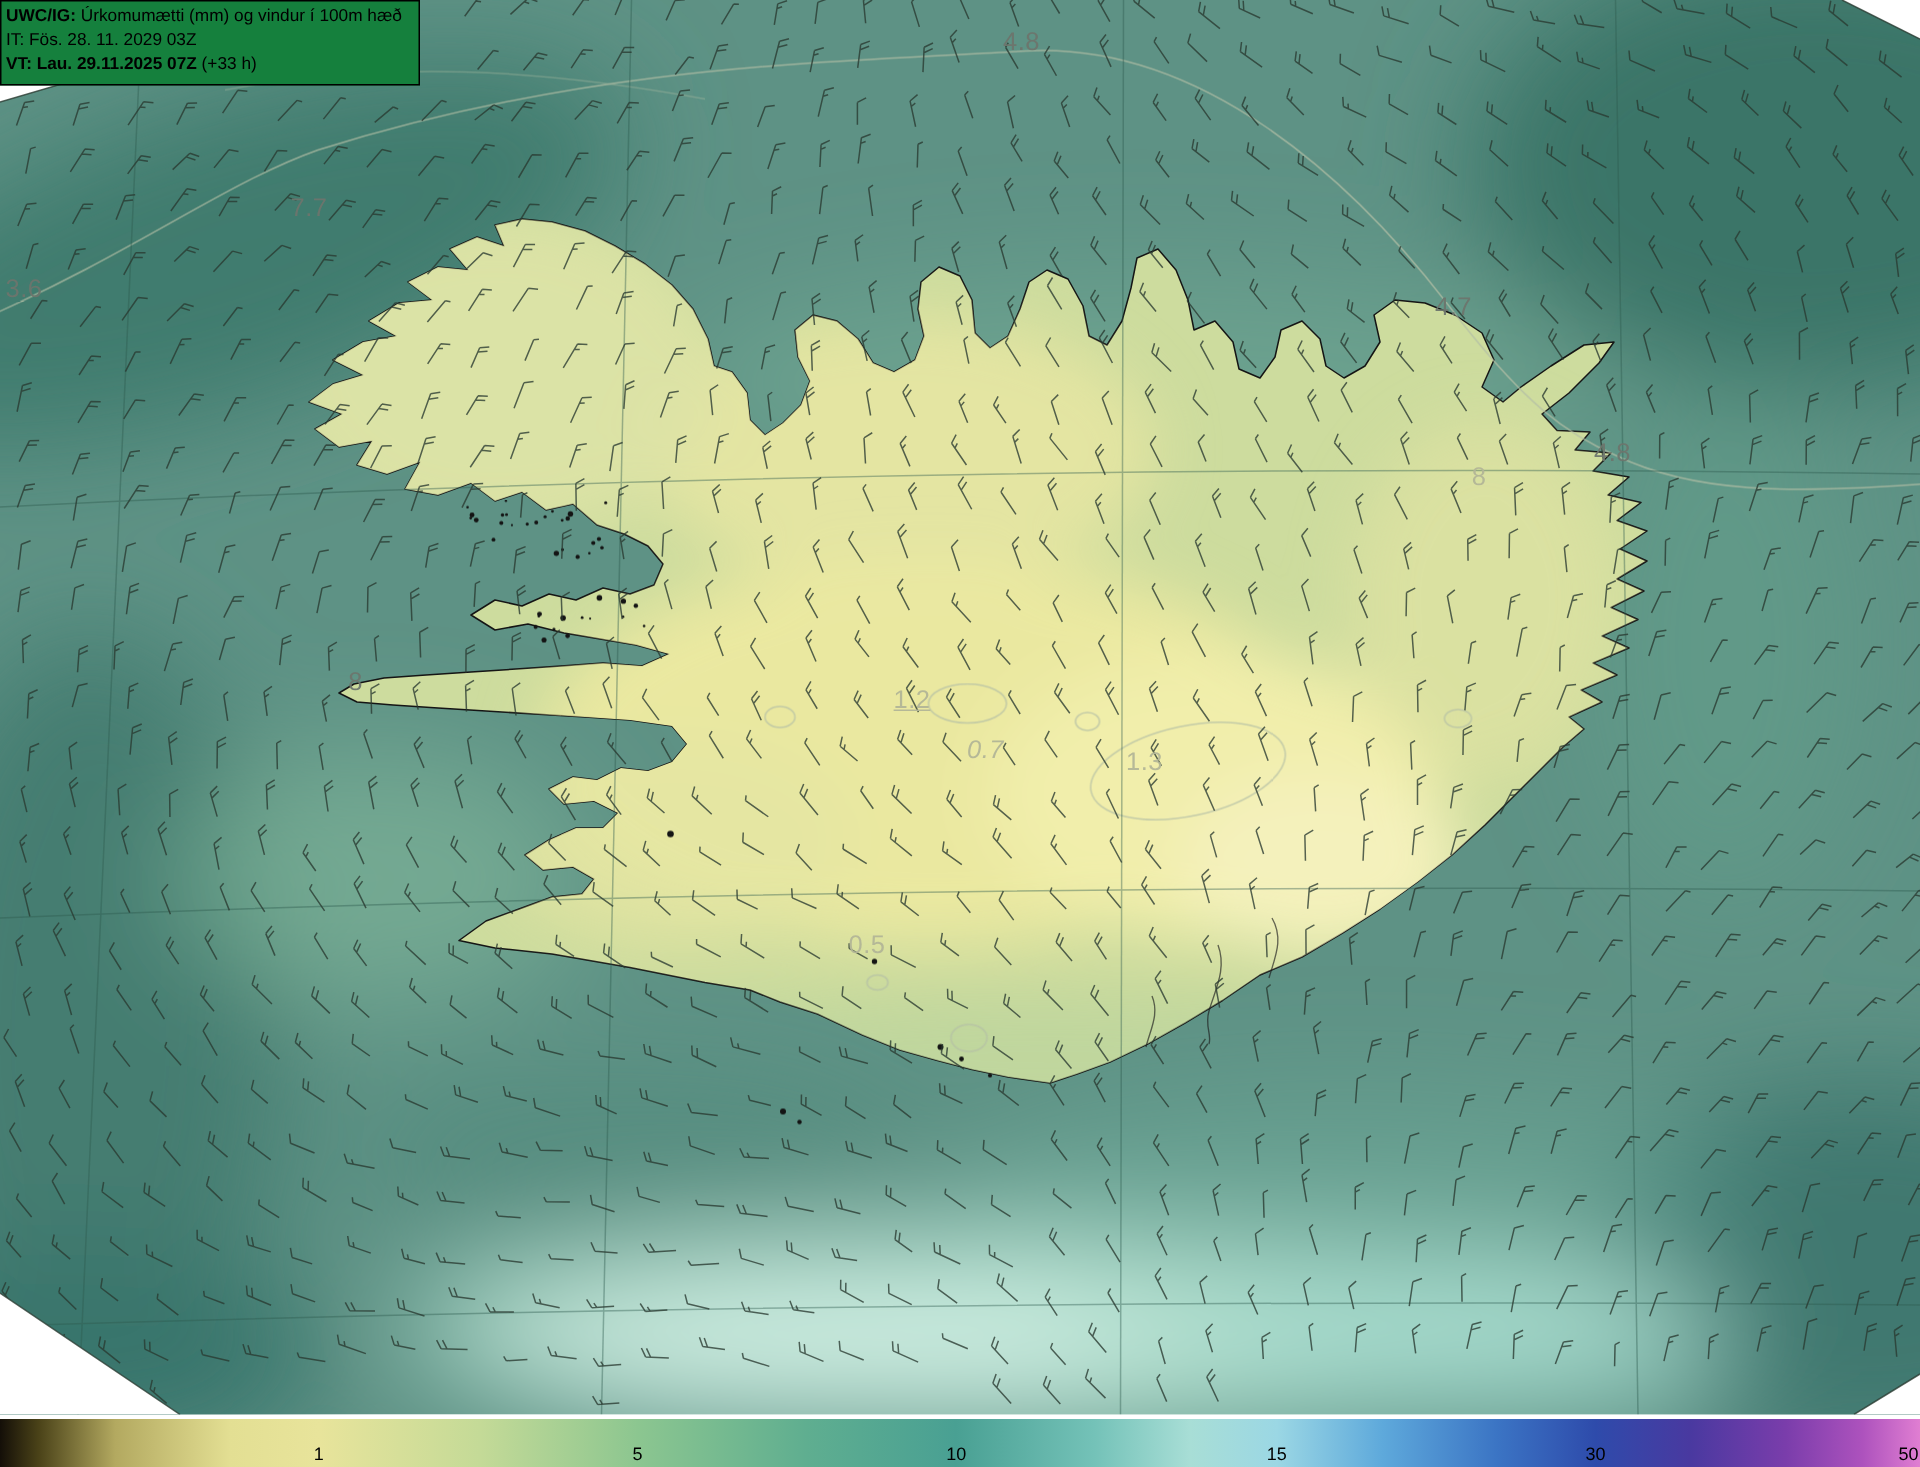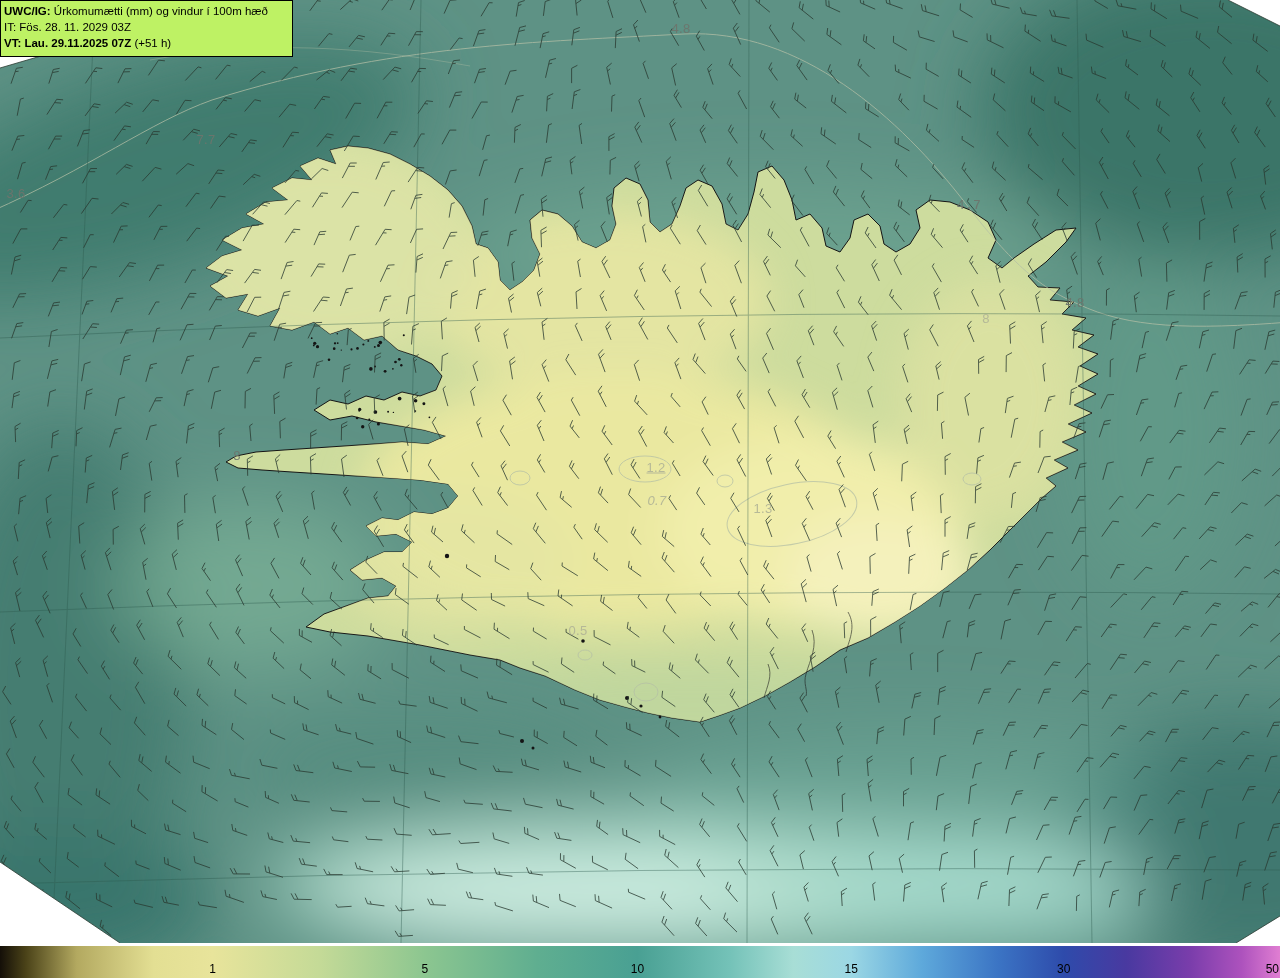--- a/index.html
+++ b/index.html
@@ -1,24 +1,24 @@
 <!DOCTYPE html>
 <html><head>
 <meta charset="utf-8">
 <style>
   html,body{margin:0;padding:0;background:#fff;}
   .app{position:relative;width:1280px;height:978px;background:#fff;overflow:hidden;
        font-family:"Liberation Sans",sans-serif;}
   .map-area{position:absolute;left:0;top:0;width:1280px;height:943px;overflow:hidden;}
   .map-area svg{display:block;}
   #contour-labels{position:absolute;left:0;top:0;width:100%;height:100%;pointer-events:none;}
-  .contour-label{position:absolute;font-size:13px;transform:translate(-50%,-50%);
+  .contour-label{position:absolute;font-size:17px;transform:translate(-50%,-50%);
                  letter-spacing:.3px;opacity:.95;}
-  .header-box{position:absolute;left:0;top:0;background:#bef264;border:1px solid #000;
-              padding:3px 24px 4px 3px;font-size:11.5px;line-height:1.38;white-space:nowrap;color:#000;}
+  .header-box{position:absolute;left:0;top:0;background:#15803d;border:1px solid #000;
+              padding:3px 11px 4px 3px;font-size:11.5px;line-height:1.38;white-space:nowrap;color:#000;}
   .header-box .b{font-weight:bold;}
   .colorbar{position:absolute;left:0;bottom:0;width:1280px;height:32px;background:#888;}
   .cb-tick{position:absolute;bottom:2px;transform:translateX(-50%);font-size:12px;color:#000;}
 </style>
 </head>
 <body>
 
 <div class="app">
   <div class="map-area">
     <svg width="1280" height="943" viewBox="0 0 1280 943">
@@ -1241,34 +1241,34 @@
           <path d="M1228 0 L1280 26"></path>
           <path d="M1280 916 L1236 943"></path>
         </g>
       </g>
     </svg>
 
     <div id="contour-labels">
         <div class="contour-label" style="left: 681px; top: 28px; color: rgb(109, 117, 109);">4.8</div>
         <div class="contour-label" style="left: 206px; top: 95px; color: rgb(109, 117, 109); margin-top: 44px;">7.7</div>
         <div class="contour-label" style="left: 16px; top: 193px; color: rgb(109, 117, 109);">3.6</div>
-        <div class="contour-label" style="left: 969px; top: 205px; color: rgb(109, 117, 109); font-family: Liberation Mono, monospace;">4.7</div>
+        <div class="contour-label" style="left: 969px; top: 205px; color: rgb(109, 117, 109);">4.7</div>
         <div class="contour-label" style="left: 1075px; top: 302px; color: rgb(109, 117, 109);">4.8</div>
         <div class="contour-label" style="left: 986px; top: 318px; color: rgb(179, 182, 151);">8</div>
         <div class="contour-label" style="left: 237px; top: 455px; color: rgb(109, 117, 109);">8</div>
-        <div class="contour-label" style="left: 656px; top: 467px; color: rgb(179, 182, 151); text-decoration: underline;">1.2</div>
+        <div class="contour-label" style="left: 608px; top: 467px; color: rgb(179, 182, 151); text-decoration: underline;">1.2</div>
         <div class="contour-label" style="left: 657px; top: 500px; color: rgb(179, 182, 151); font-style: italic;">0.7</div>
         <div class="contour-label" style="left: 763px; top: 508px; color: rgb(179, 182, 151);">1.3</div>
         <div class="contour-label" style="left: 578px; top: 630px; color: rgb(179, 182, 151);">0.5</div>
       </div>
 
     <div class="header-box">
       <div><span class="b">UWC/IG:</span><span> Úrkomumætti (mm) og vindur í 100m hæð</span></div>
       <div>IT: Fös. 28. 11. 2029 03Z</div>
-      <div><span class="b">VT: Lau. 29.11.2025 07Z</span><span> (+51 h)</span></div>
+      <div><span class="b">VT: Lau. 29.11.2025 07Z</span><span> (+33 h)</span></div>
     </div>
   </div>
 
   <div class="colorbar" id="colorbar" style="background: linear-gradient(to right, rgb(20, 15, 8) 0%, rgb(74, 66, 24) 2%, rgb(179, 169, 96) 6%, rgb(227, 223, 147) 12%, rgb(232, 228, 155) 16.6%, rgb(196, 218, 151) 25%, rgb(140, 198, 144) 33.2%, rgb(95, 174, 144) 42%, rgb(73, 160, 147) 49.8%, rgb(116, 194, 184) 57%, rgb(168, 222, 214) 62%, rgb(155, 215, 228) 66.5%, rgb(94, 169, 219) 72%, rgb(59, 116, 196) 78%, rgb(46, 75, 171) 83.1%, rgb(73, 57, 160) 88%, rgb(122, 61, 171) 93%, rgb(173, 82, 189) 97%, rgb(224, 126, 210) 100%);">
     <div id="colorbar-ticks">
         <div class="cb-tick" style="left: 16.6%;">1</div>
         <div class="cb-tick" style="left: 33.2%;">5</div>
         <div class="cb-tick" style="left: 49.8%;">10</div>
         <div class="cb-tick" style="left: 66.5%;">15</div>
         <div class="cb-tick" style="left: 83.1%;">30</div>

